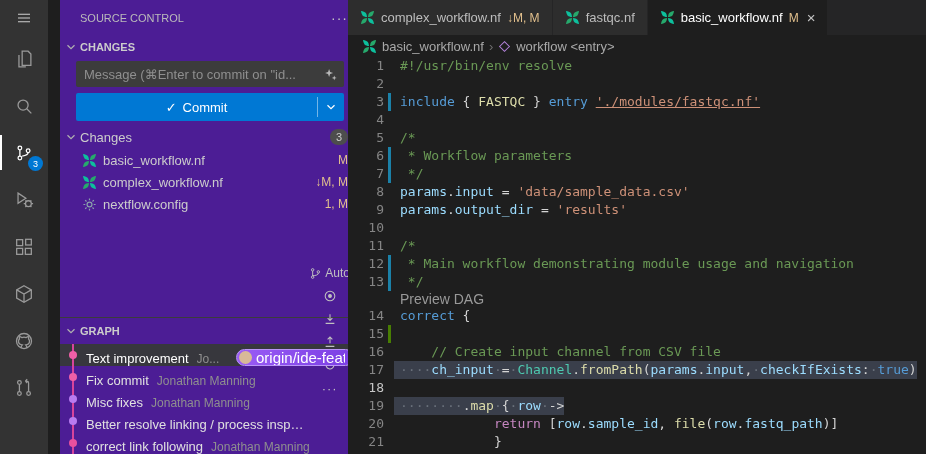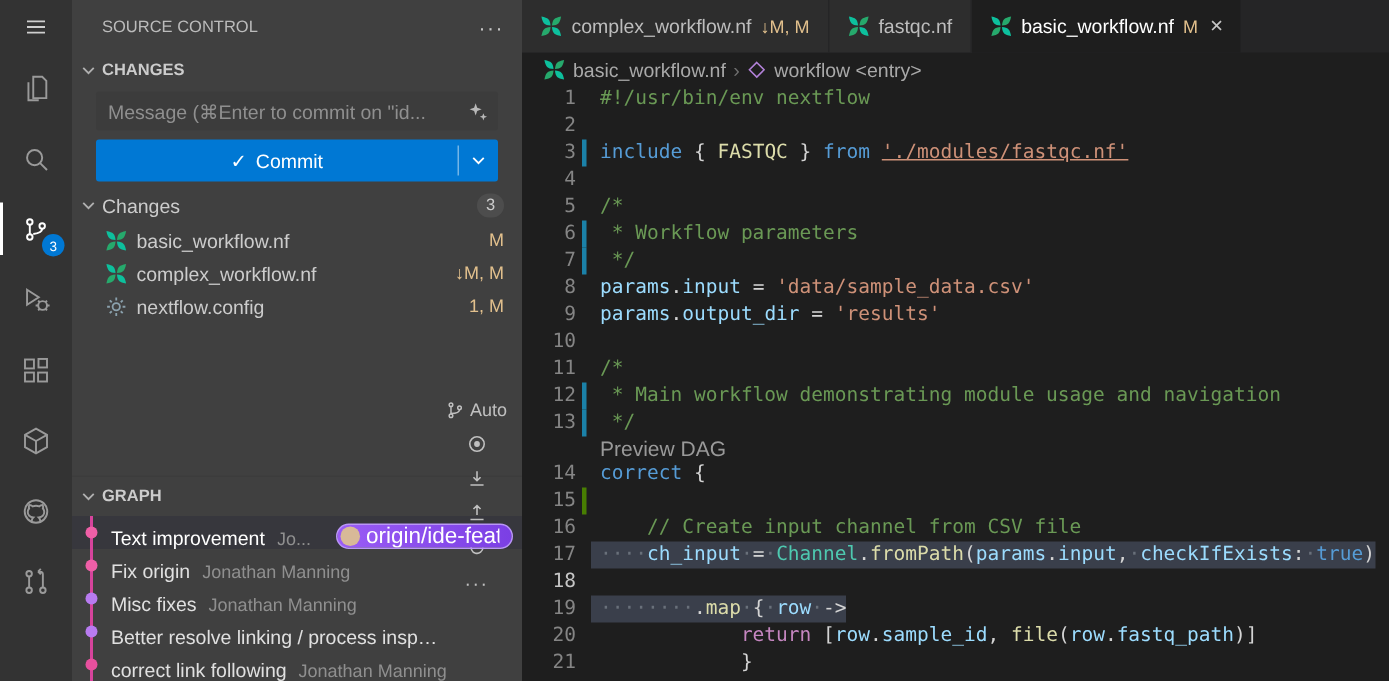--- a/index.html
+++ b/index.html
@@ -10,21 +10,21 @@
   
   #activity-bar { position:absolute; left:0; top:0; width:48px; height:454px; background:#333333; z-index:3; }
   .ab-menu { height:35px; display:flex; align-items:center; justify-content:center; color:#cfcfcf; cursor:pointer; }
   .ab-item { position:relative; height:47px; display:flex; align-items:center; justify-content:center; color:#9a9a9a; cursor:pointer; }
   .ab-item.active { color:#ffffff; }
   .ab-item.active::before { content:""; position:absolute; left:0; top:6px; bottom:6px; width:2px; background:#ffffff; }
   .ab-badge { position:absolute; right:5px; bottom:5px; min-width:15px; height:15px; padding:0 3px; border-radius:8px;
     background:var(--accent); color:#fff; font-size:9px; display:flex; align-items:center; justify-content:center; }
 
   
-  #sidebar { position:absolute; left:48px; top:0; width:300px; height:454px; background:#404040; display:flex; flex-direction:column; }
+  #sidebar { position:absolute; left:60px; top:0; width:300px; height:454px; background:#4c1d95; display:flex; flex-direction:column; }
   .sb-header { height:35px; flex:none; display:flex; align-items:center; padding:0 12px 0 20px; font-size:11px; color:#bbbbbb; }
   .more-btn { margin-left:auto; color:#c5c5c5; font-size:14px; letter-spacing:1px; cursor:pointer; }
   .section-row { height:24px; flex:none; display:flex; align-items:center; padding-left:4px; gap:2px;
     font-size:11px; font-weight:700; color:#cccccc; cursor:pointer; }
   .chev { color:#b0b0b0; }
 
   .msg-box { flex:none; margin:2px 16px 0 16px; height:26px; background:#3c3c3c; border-radius:2px;
     display:flex; align-items:center; padding:0 6px 0 8px; }
   .msg-box input { flex:1; min-width:0; background:transparent; border:none; outline:none;
     color:#cccccc; font-size:13px; font-family:"Liberation Sans",sans-serif; }
@@ -308,21 +308,21 @@
           <span class="ref-pill">
             <span class="pill-avatar"></span>
             <span class="pill-text">origin/ide-featu...</span>
           </span>
         </div>
         <div class="graph-row">
           <div class="lane">
             <div class="lane-line"></div>
             <div class="lane-dot" style="background: rgb(239, 95, 167);"></div>
           </div>
-          <span class="commit-msg">Fix origin</span>
+          <span class="commit-msg">Fix commit</span>
           <span class="commit-author">Jonathan Manning</span>
         </div>
         <div class="graph-row">
           <div class="lane">
             <div class="lane-line"></div>
             <div class="lane-dot" style="background: rgb(184, 123, 240);"></div>
           </div>
           <span class="commit-msg">Misc fixes</span>
           <span class="commit-author">Jonathan Manning</span>
         </div>
@@ -397,37 +397,37 @@
     </span>
     <span class="bc-item">workflow &lt;entry&gt;</span>
   </div>
 
   <div id="code-area">
       <div class="code-line">
         <div class="gut">
           <span class="num">1</span>
           <span class="deco"></span>
         </div>
-        <span class="content"><span class="tk-c">#!/usr/bin/env nextflow</span></span>
+        <span class="content"><span class="tk-c">#!/usr/bin/env resolve</span></span>
       </div>
       <div class="code-line">
         <div class="gut">
           <span class="num">2</span>
           <span class="deco"></span>
         </div>
         <span class="content"></span>
       </div>
       <div class="code-line">
         <div class="gut">
           <span class="num">3</span>
           <span class="deco">
             <i class="bar mod"></i>
           </span>
         </div>
-        <span class="content"><span class="tk-k">include</span><span class="tk-p"> { </span><span class="tk-f">FASTQC</span><span class="tk-p"> } </span><span class="tk-k">from</span><span class="tk-p"> </span><span class="tk-sL">'./modules/fastqc.nf'</span></span>
+        <span class="content"><span class="tk-k">include</span><span class="tk-p"> { </span><span class="tk-f">FASTQC</span><span class="tk-p"> } </span><span class="tk-k">entry</span><span class="tk-p"> </span><span class="tk-sL">'./modules/fastqc.nf'</span></span>
       </div>
       <div class="code-line">
         <div class="gut">
           <span class="num">4</span>
           <span class="deco"></span>
         </div>
         <span class="content"></span>
       </div>
       <div class="code-line">
         <div class="gut">

